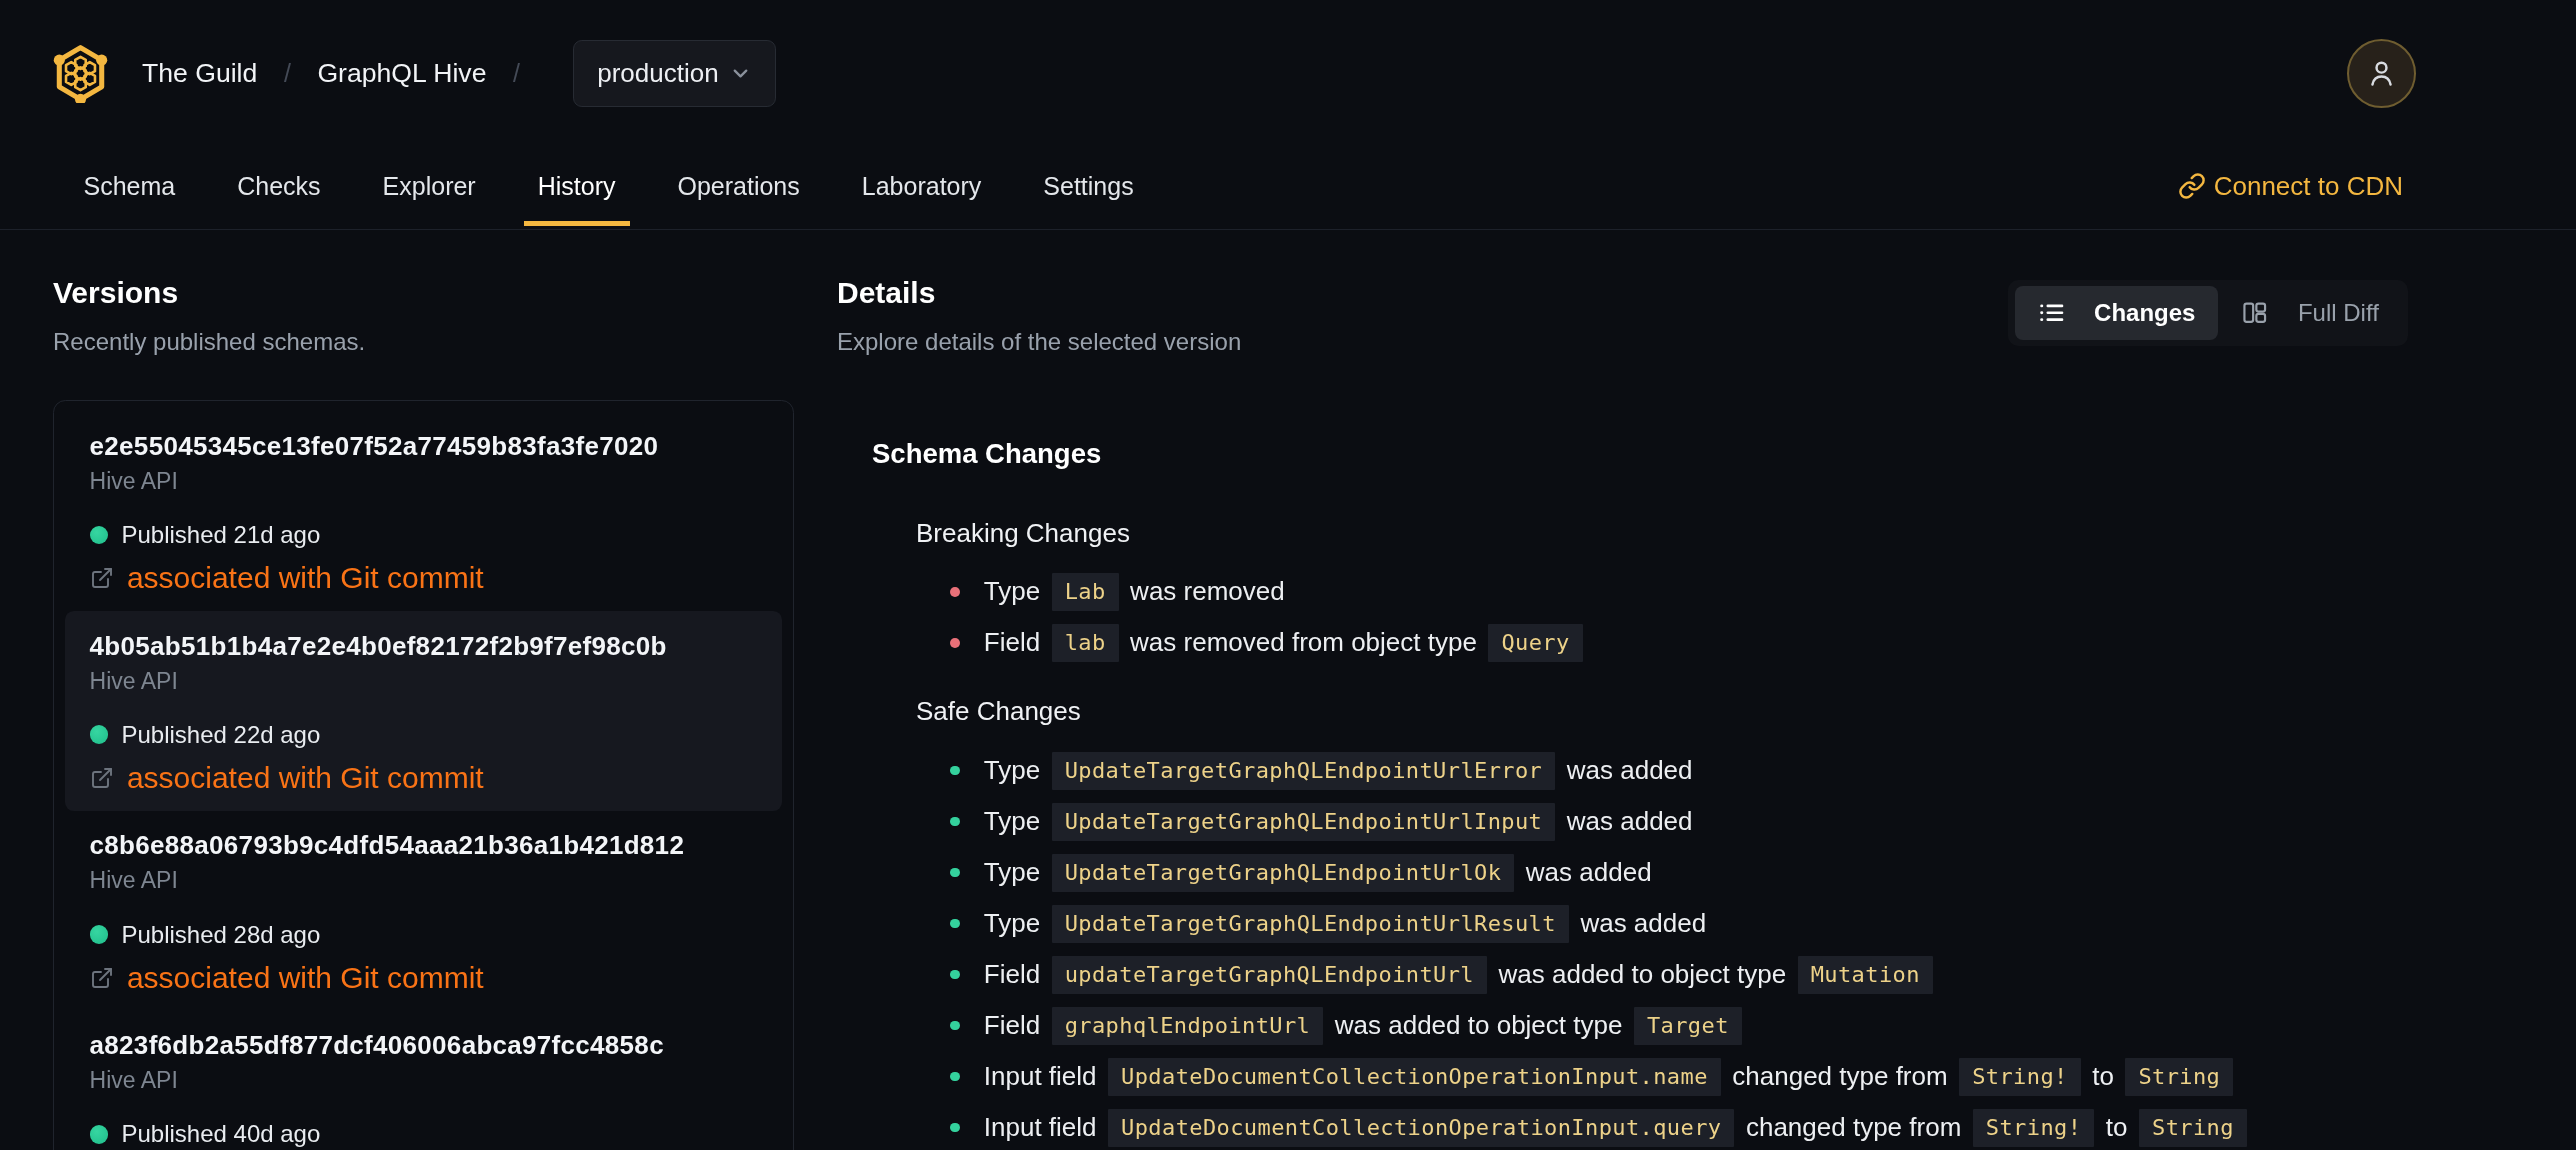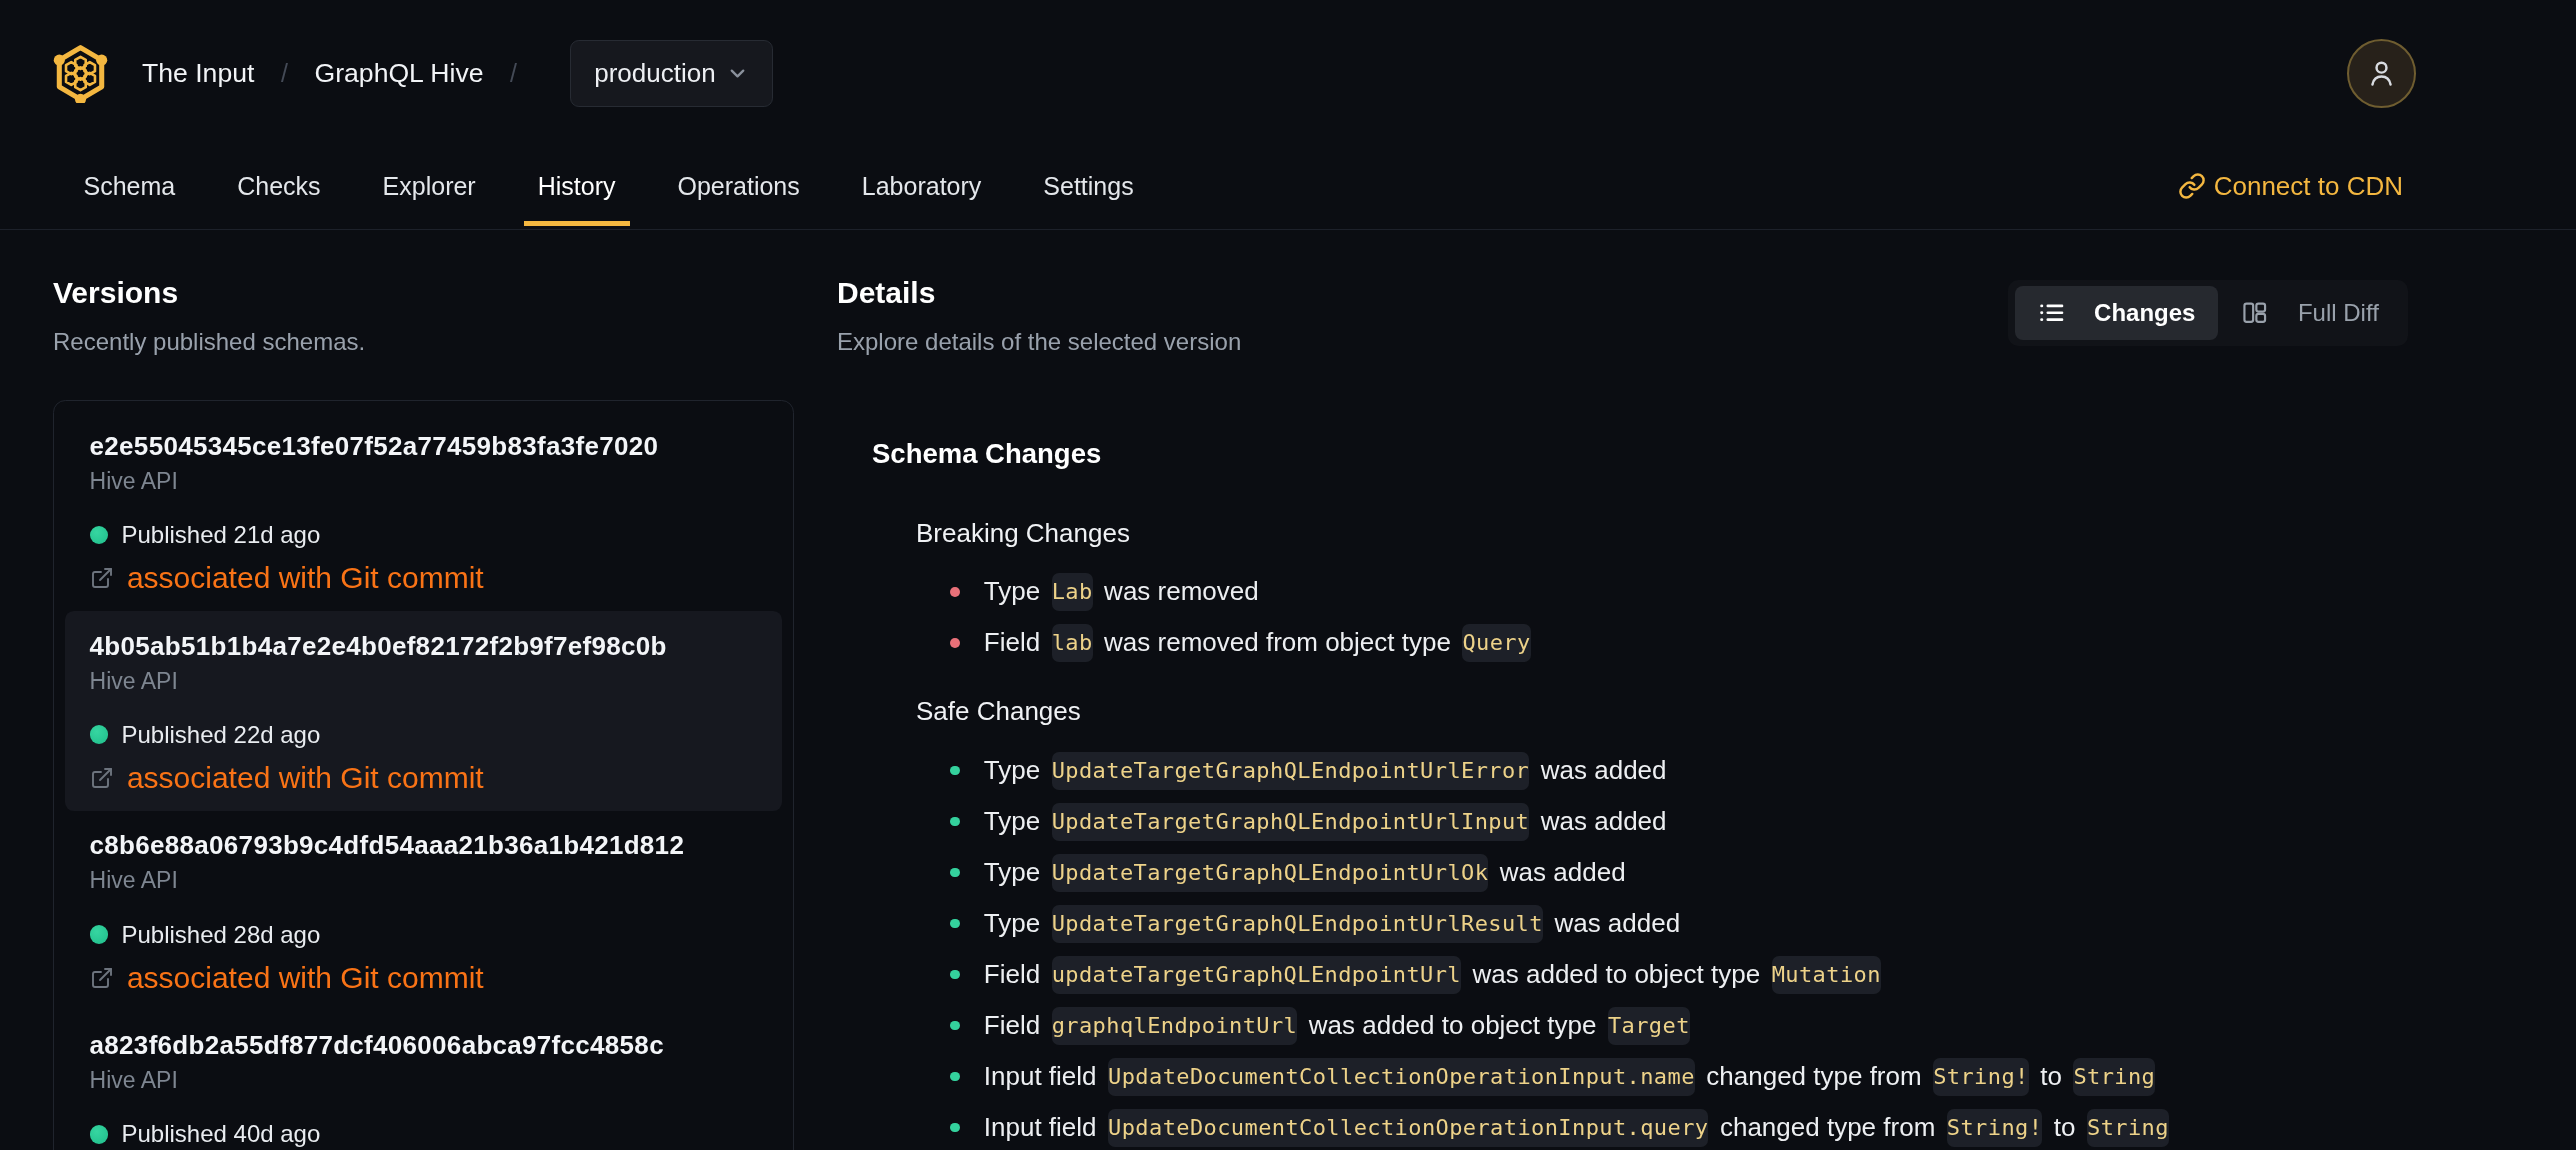--- a/index.html
+++ b/index.html
@@ -78,21 +78,21 @@
   .group-title{margin:48px 0 0 44px;font-size:26px;font-weight:500;color:#f0f2f5}
   .change-group.safe .group-title{margin-top:28px}
   .change-list{list-style:none;margin:17.7px 0 0 78px;padding:0}
   .change-row{display:flex;align-items:center;height:51px}
   .bullet{width:9.8px;height:9.8px;border-radius:50%;margin-right:24px;flex:none}
   .bullet.breaking{background:var(--breaking)}
   .bullet.safe{background:var(--safe)}
   .row-content{display:flex;align-items:center}
   .row-text{font-size:26px;color:#edeff2;white-space:pre}
   .code-badge{font-family:"DejaVu Sans Mono",monospace;font-size:22px;color:var(--badge-text);
-    background:#1d2028;border-radius:7px;padding:8px 0;margin:0 11.5px;letter-spacing:0.4px;line-height:1;white-space:pre}
+    background:#1d2028;border-radius:1px;padding:8px 13px;margin:0 11.5px;letter-spacing:0.4px;line-height:1;white-space:pre}
 </style>
 </head>
 <body>
 
 <div class="app">
 
   <header class="topbar">
     <button class="logo">
       <svg viewBox="0 0 64 64" fill="none">
         <defs>
@@ -105,21 +105,21 @@
         <use href="#cell" x="32" y="32"></use>
         <use href="#cell" x="32" y="20.5"></use>
         <use href="#cell" x="32" y="43.5"></use>
         <use href="#cell" x="22" y="26.2"></use>
         <use href="#cell" x="42" y="26.2"></use>
         <use href="#cell" x="22" y="37.8"></use>
         <use href="#cell" x="42" y="37.8"></use>
       </svg>
     </button>
     <nav class="breadcrumb">
-      <a class="crumb" href="#">The Input</a>
+      <a class="crumb" href="#">The Guild</a>
       <span class="sep">/</span>
       <a class="crumb" href="#">GraphQL Hive</a>
       <span class="sep">/</span>
       <button class="target-select">
         <span>production</span>
         <svg viewBox="0 0 24 24" fill="none">
           <polyline points="6 9 12 15 18 9" stroke="#8a919c" stroke-width="2.4" stroke-linecap="round" stroke-linejoin="round"></polyline>
         </svg>
       </button>
     </nav>

